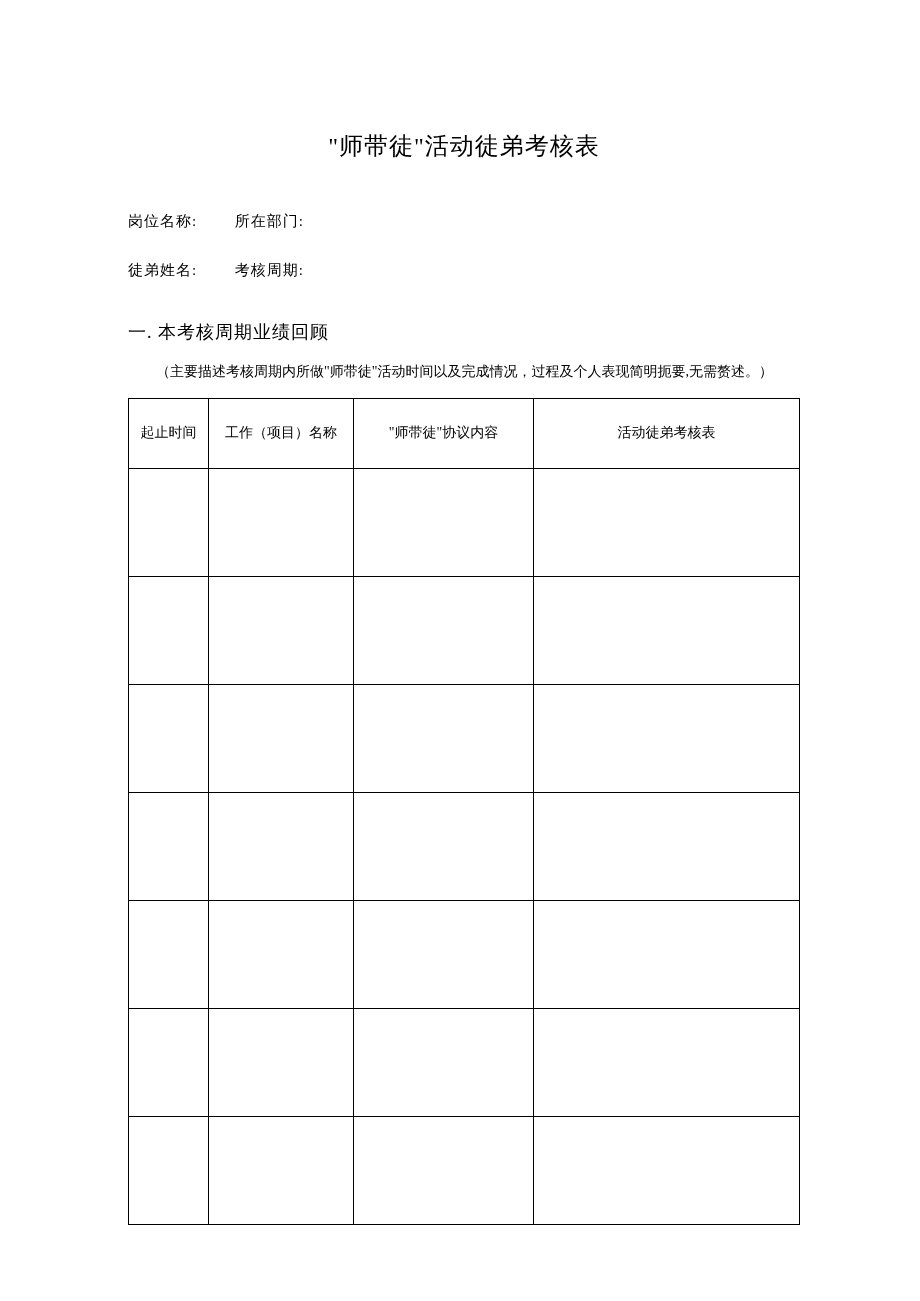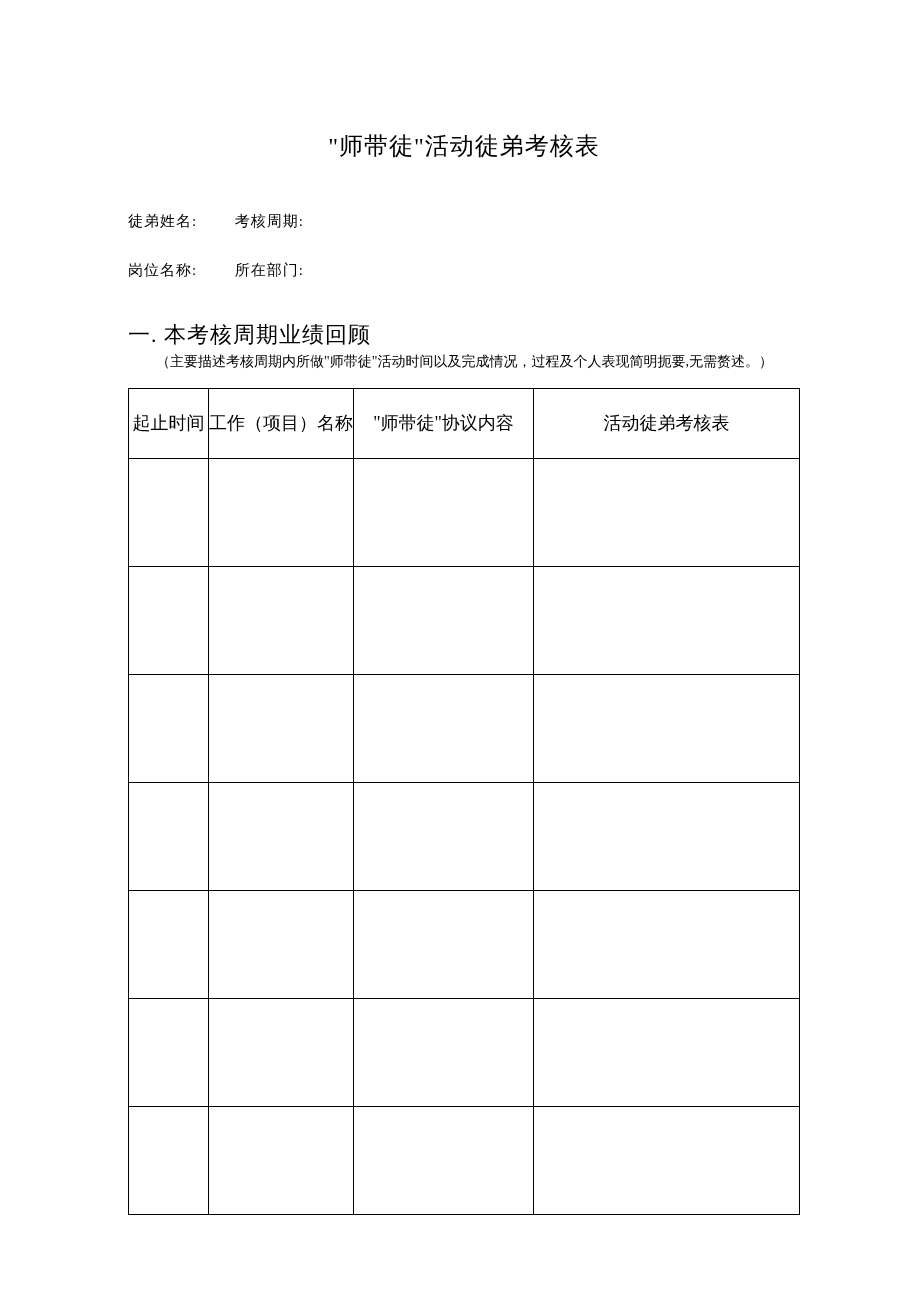--- a/index.html
+++ b/index.html
@@ -31,39 +31,40 @@
       letter-spacing: 1px;
     }
     .info-label {
       display: inline-block;
     }
     .info-gap {
       display: inline-block;
       width: 28px;
     }
     .section-heading {
-      font-size: 22px;
+      font-size: 18px;
       margin-top: 40px;
+      margin-bottom: 16px;
       letter-spacing: 1px;
     }
     .section-note {
       font-size: 14px;
       text-indent: 2em;
       margin-bottom: 14px;
       line-height: 1.7;
       color: #000;
     }
     table {
       border-collapse: collapse;
       width: 100%;
       table-layout: fixed;
     }
     th, td {
       border: 1px solid #000;
-      font-size: 18px;
+      font-size: 14px;
       font-weight: normal;
       text-align: center;
       vertical-align: middle;
       padding: 0;
     }
     th {
       height: 70px;
     }
     .col1 { width: 80px; }
     .col2 { width: 145px; }
@@ -73,29 +74,29 @@
       height: 108px;
     }
   </style>
 </head>
 <body>
 
 <div class="page">
   <h1 class="title">"师带徒"活动徒弟考核表</h1>
 
   <div class="info-line">
+    <span class="info-label">岗位名称:</span>
+    <span class="info-gap"></span>
+    <span class="info-label">所在部门:</span>
+  </div>
+
+  <div class="info-line">
     <span class="info-label">徒弟姓名:</span>
     <span class="info-gap"></span>
     <span class="info-label">考核周期:</span>
-  </div>
-
-  <div class="info-line">
-    <span class="info-label">岗位名称:</span>
-    <span class="info-gap"></span>
-    <span class="info-label">所在部门:</span>
   </div>
 
   <div class="section-heading">一. 本考核周期业绩回顾</div>
   <div class="section-note">（主要描述考核周期内所做"师带徒"活动时间以及完成情况，过程及个人表现简明扼要,无需赘述。）</div>
 
   <table>
     <colgroup>
       <col class="col1">
       <col class="col2">
       <col class="col3">

